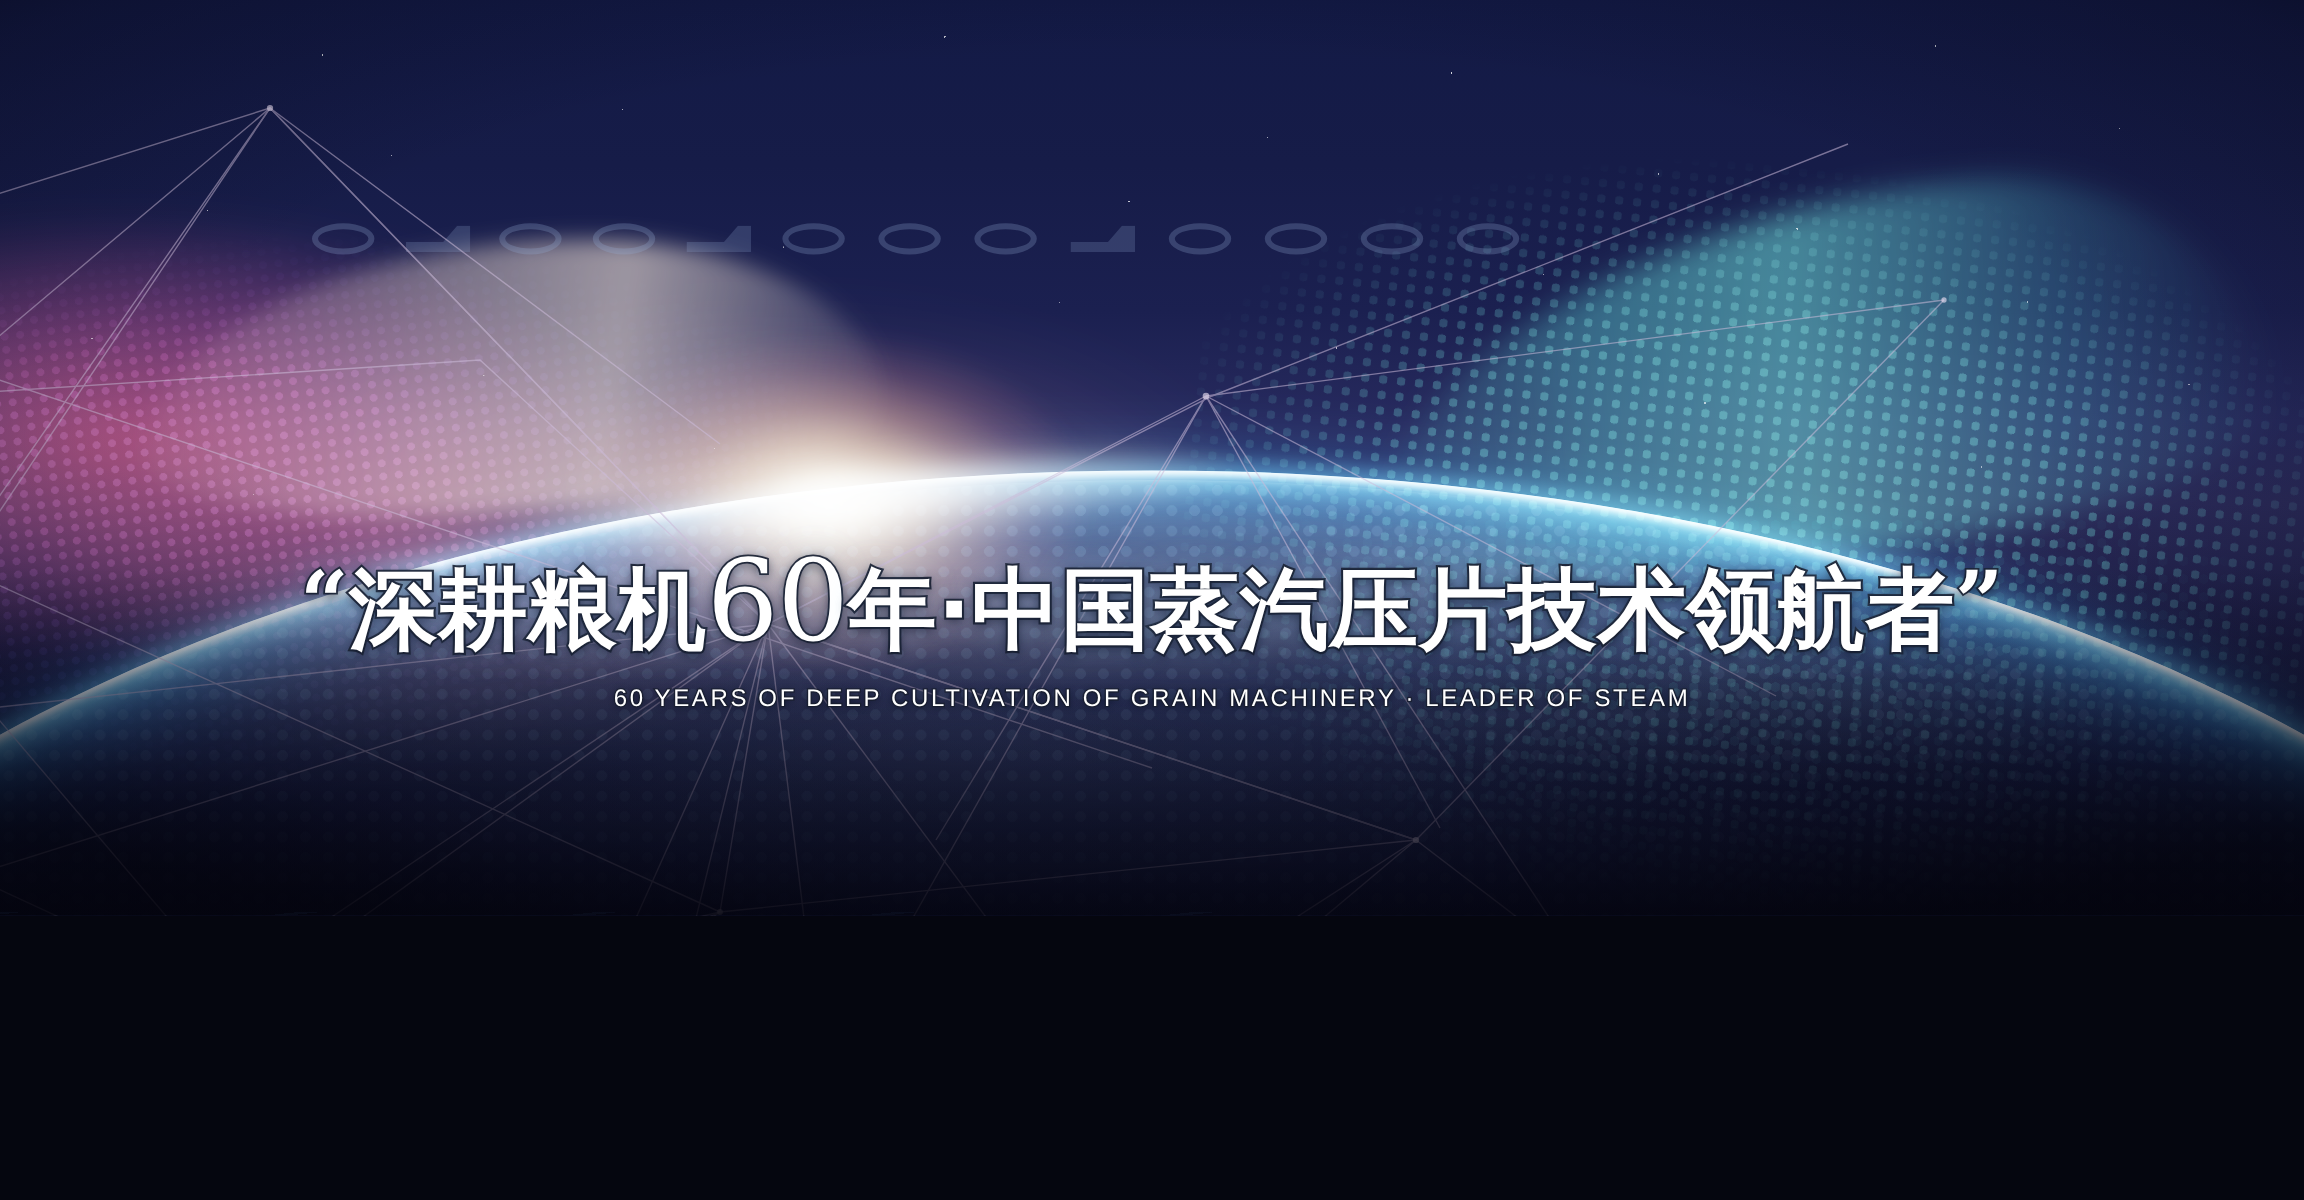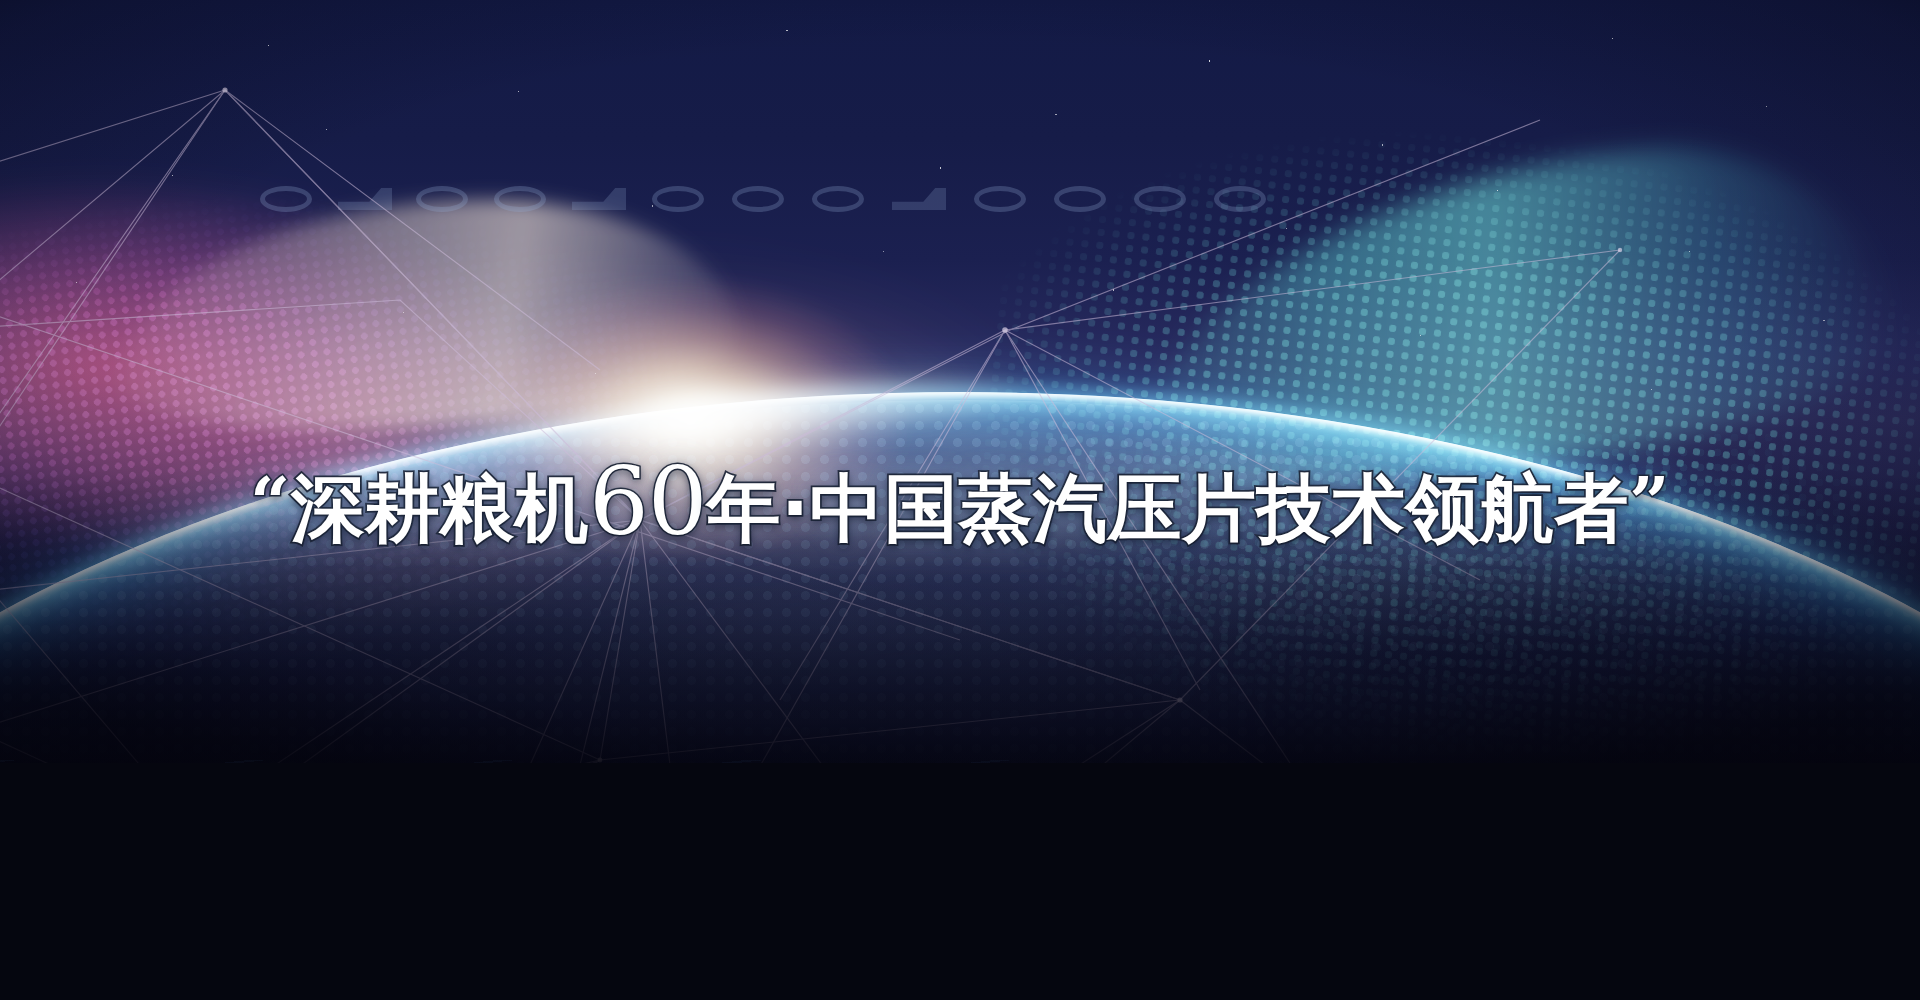--- a/index.html
+++ b/index.html
@@ -360,15 +360,16 @@
       <circle cx="1620" cy="250" r="2.2"></circle>
     </g>
   </svg>
 
   <div class="layer" id="vignette"></div>
   <div class="layer" id="scanlines"></div>
 
   <div id="textBlock">
     <h1 id="headline"><span class="q">“</span><span>深耕粮机</span><span class="num">60</span><span>年·中国蒸汽压片技术领航者</span><span class="q">”</span></h1>
 
+    <p class="sub" id="sub1">60 YEARS OF DEEP CULTIVATION OF GRAIN MACHINERY · LEADER OF STEAM</p>
   </div>
 
 </div>
 
 </body></html>

